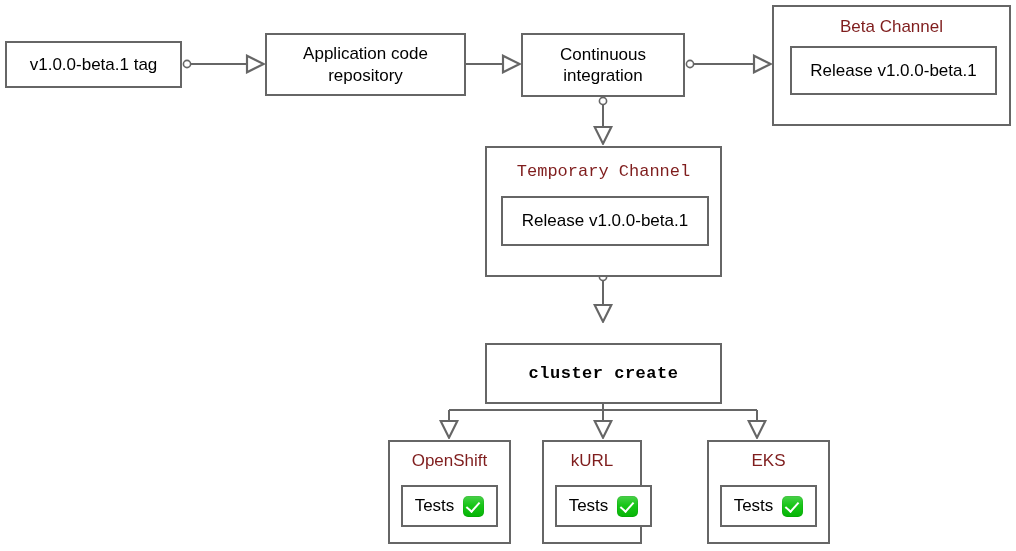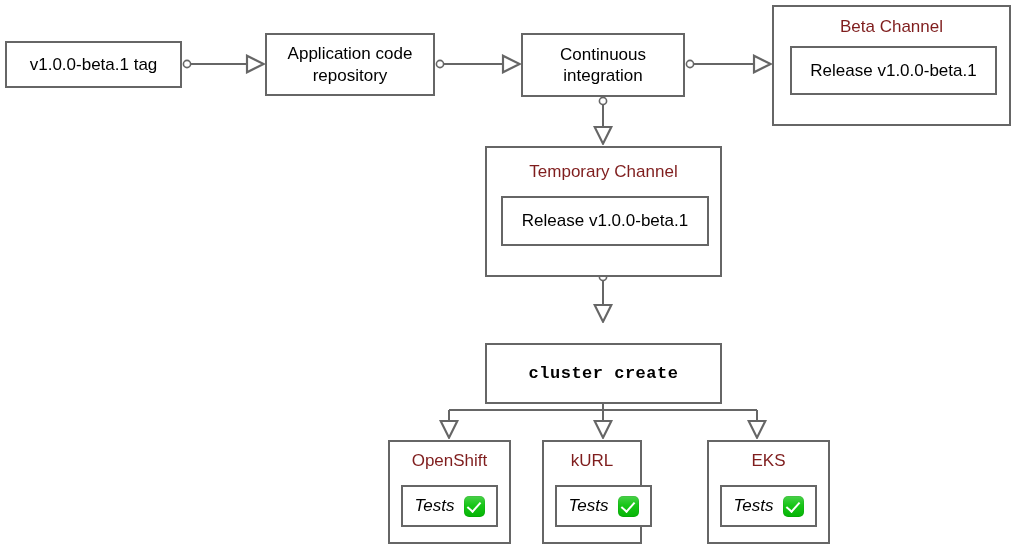--- a/index.html
+++ b/index.html
@@ -77,21 +77,20 @@
     width: 6px;
     height: 11px;
     border: solid #ffffff;
     border-width: 0 2.6px 2.6px 0;
     transform: rotate(42deg);
   }
   .inner-row {
     display: flex;
     align-items: center;
     justify-content: center;
-    font-style: italic;
   }
   svg.edges {
     position: absolute;
     left: 0;
     top: 0;
     width: 1016px;
     height: 551px;
     pointer-events: none;
   }
 </style>
@@ -131,37 +130,37 @@
       <line x1="449" y1="410" x2="449" y2="436" marker-end="url(#arrow)"></line>
       <line x1="603" y1="410" x2="603" y2="436" marker-end="url(#arrow)"></line>
       <line x1="757" y1="410" x2="757" y2="436" marker-end="url(#arrow)"></line>
     </g>
   </svg>
 
   <div class="node" style="left:5px; top:41px; width:177px; height:47px;">
     <span>v1.0.0-beta.1 tag</span>
   </div>
 
-  <div class="node" style="left:265px; top:33px; width:170px; height:63px;">
+  <div class="node" style="left:265px; top:33px; width:201px; height:63px;">
     <span>Application code repository</span>
   </div>
 
   <div class="node" style="left:521px; top:33px; width:164px; height:64px;">
     <span>Continuous integration</span>
   </div>
 
   <div class="group" style="left:772px; top:5px; width:239px; height:121px;">
     <div class="group-title" style="top:10px;">Beta Channel</div>
     <div class="node" style="left:16px; top:39px; width:207px; height:49px;">
       <span>Release v1.0.0-beta.1</span>
     </div>
   </div>
 
   <div class="group" style="left:485px; top:146px; width:237px; height:131px;">
-    <div class="group-title" style="top:14px;">Temporary Channel</div>
+    <div class="group-title" style="top:14px;font-family:Liberation Mono, monospace;">Temporary Channel</div>
     <div class="node" style="left:14px; top:48px; width:208px; height:50px;">
       <span>Release v1.0.0-beta.1</span>
     </div>
   </div>
 
   <div class="node mono" style="left:485px; top:325px; width:237px; height:61px;">
     <span>cluster create</span>
   </div>
 
   <div class="group" style="left:388px; top:440px; width:123px; height:104px;">

